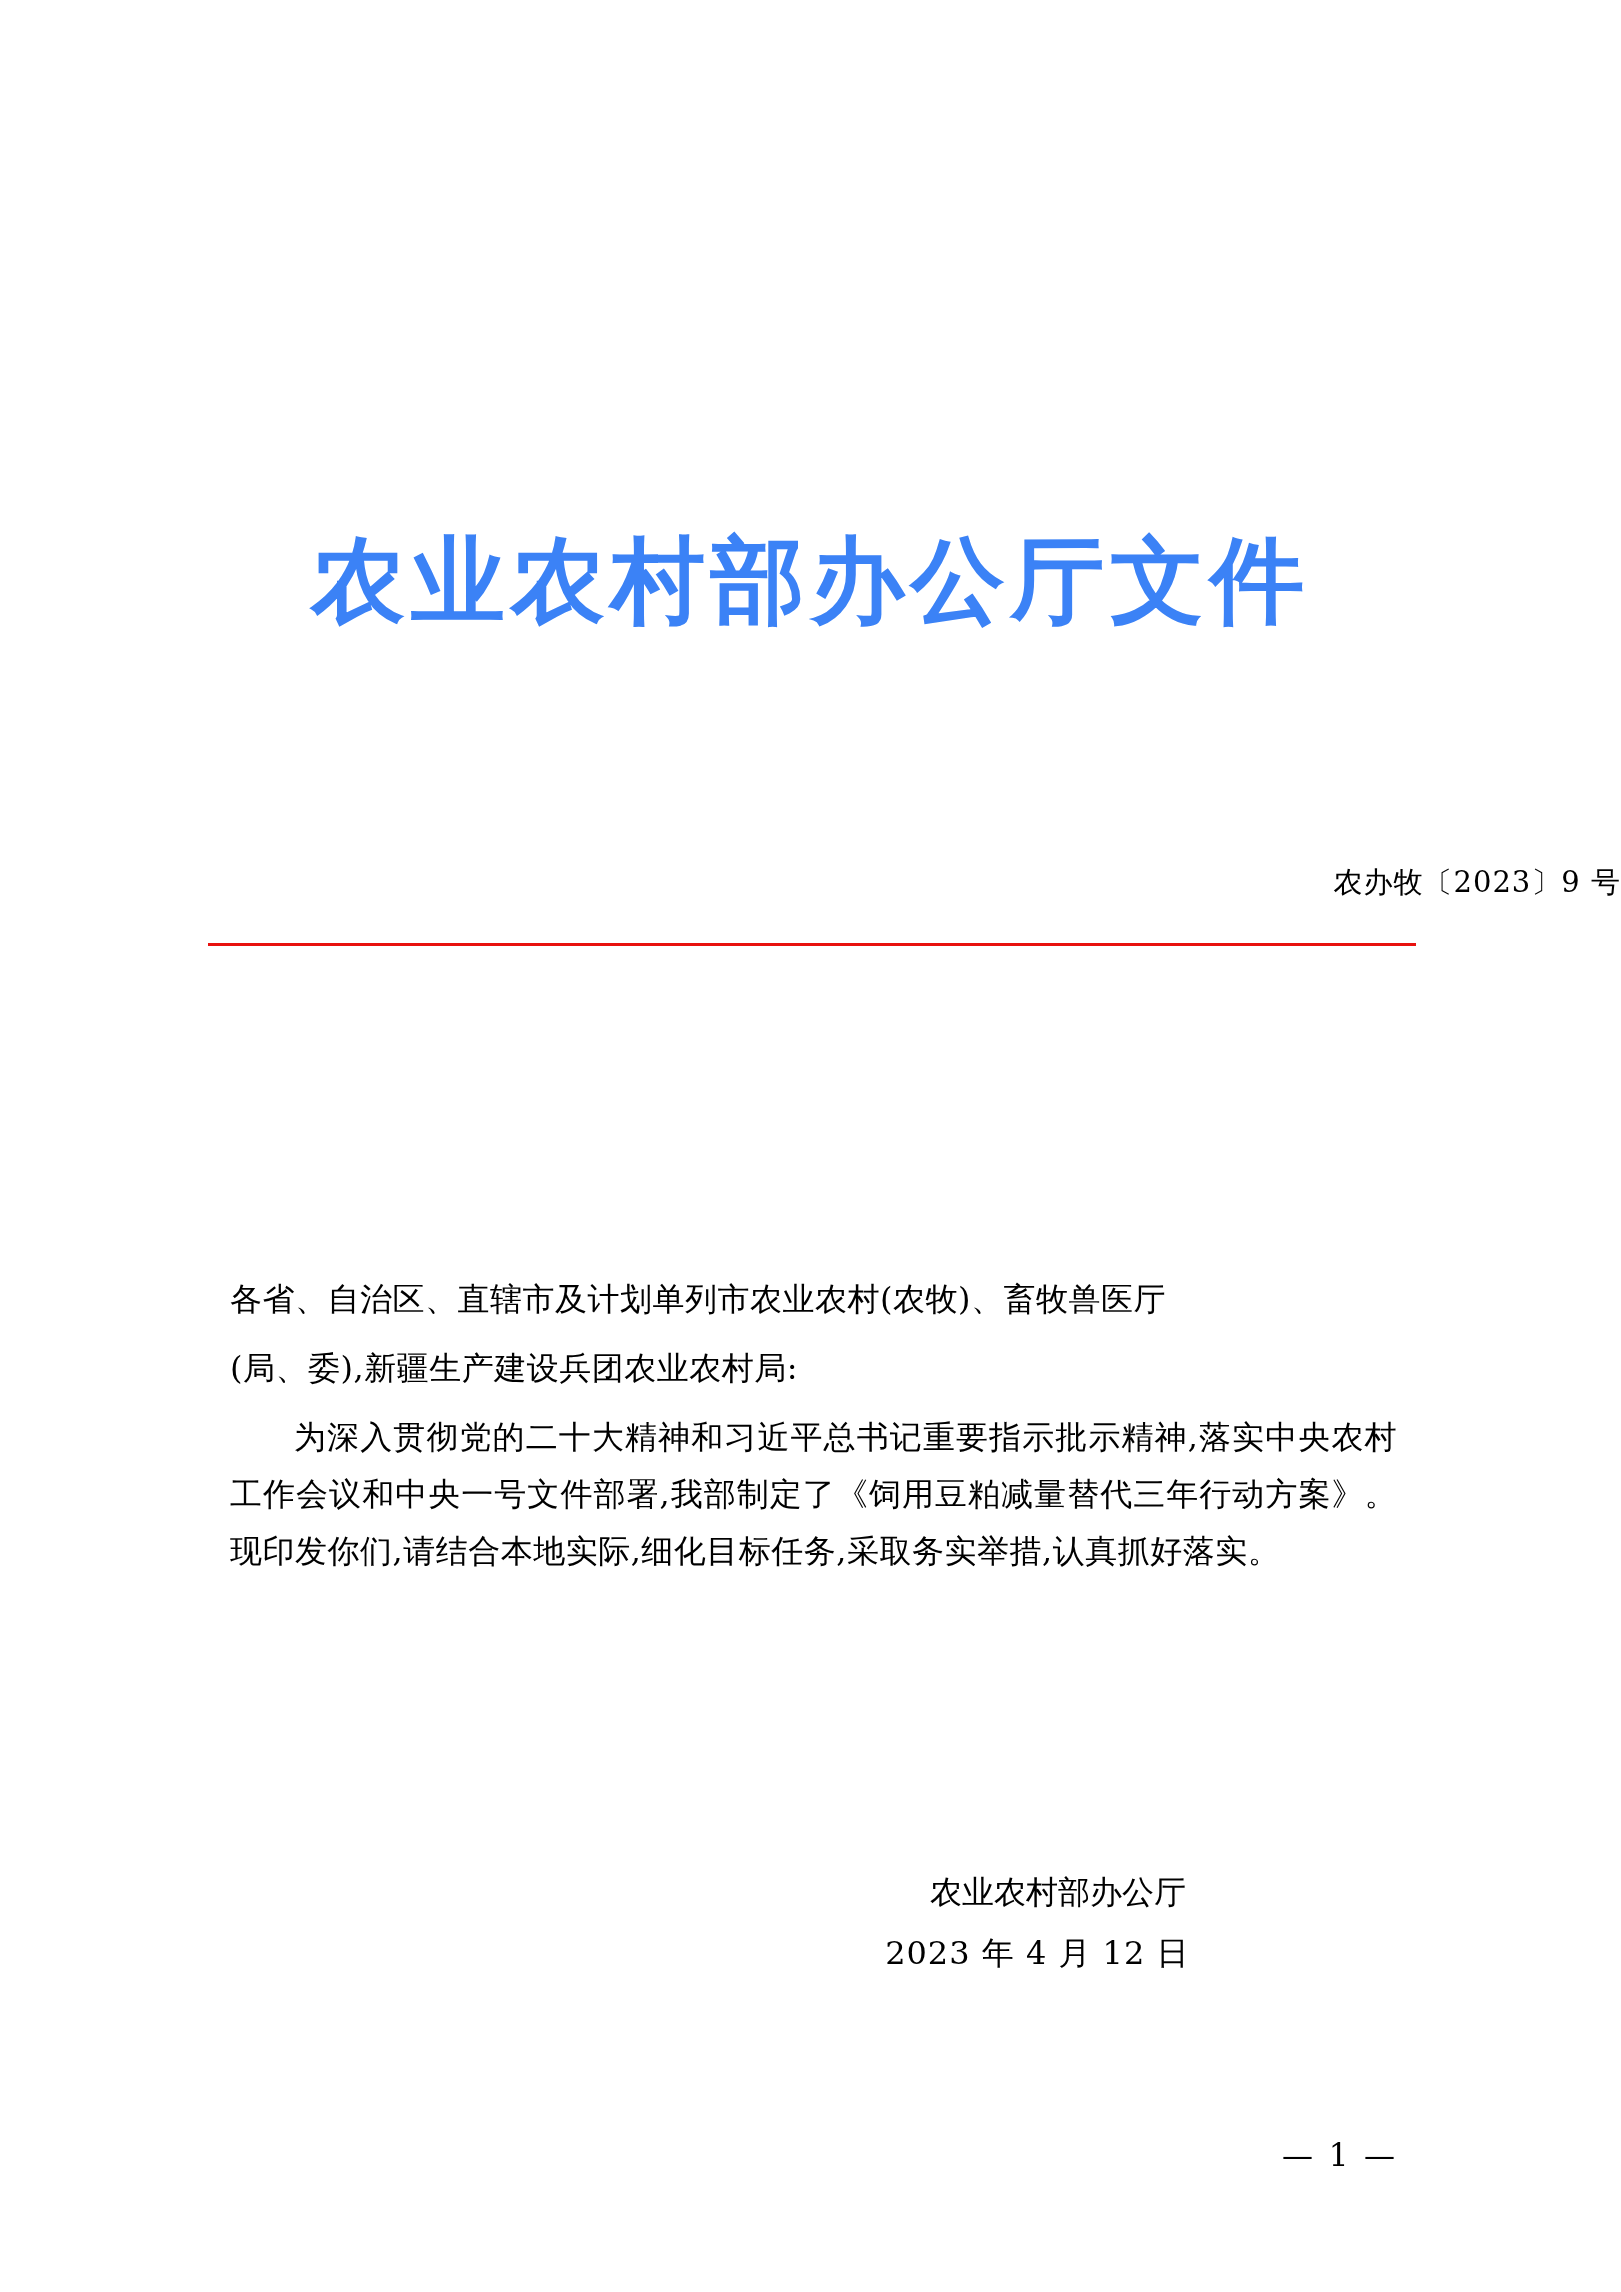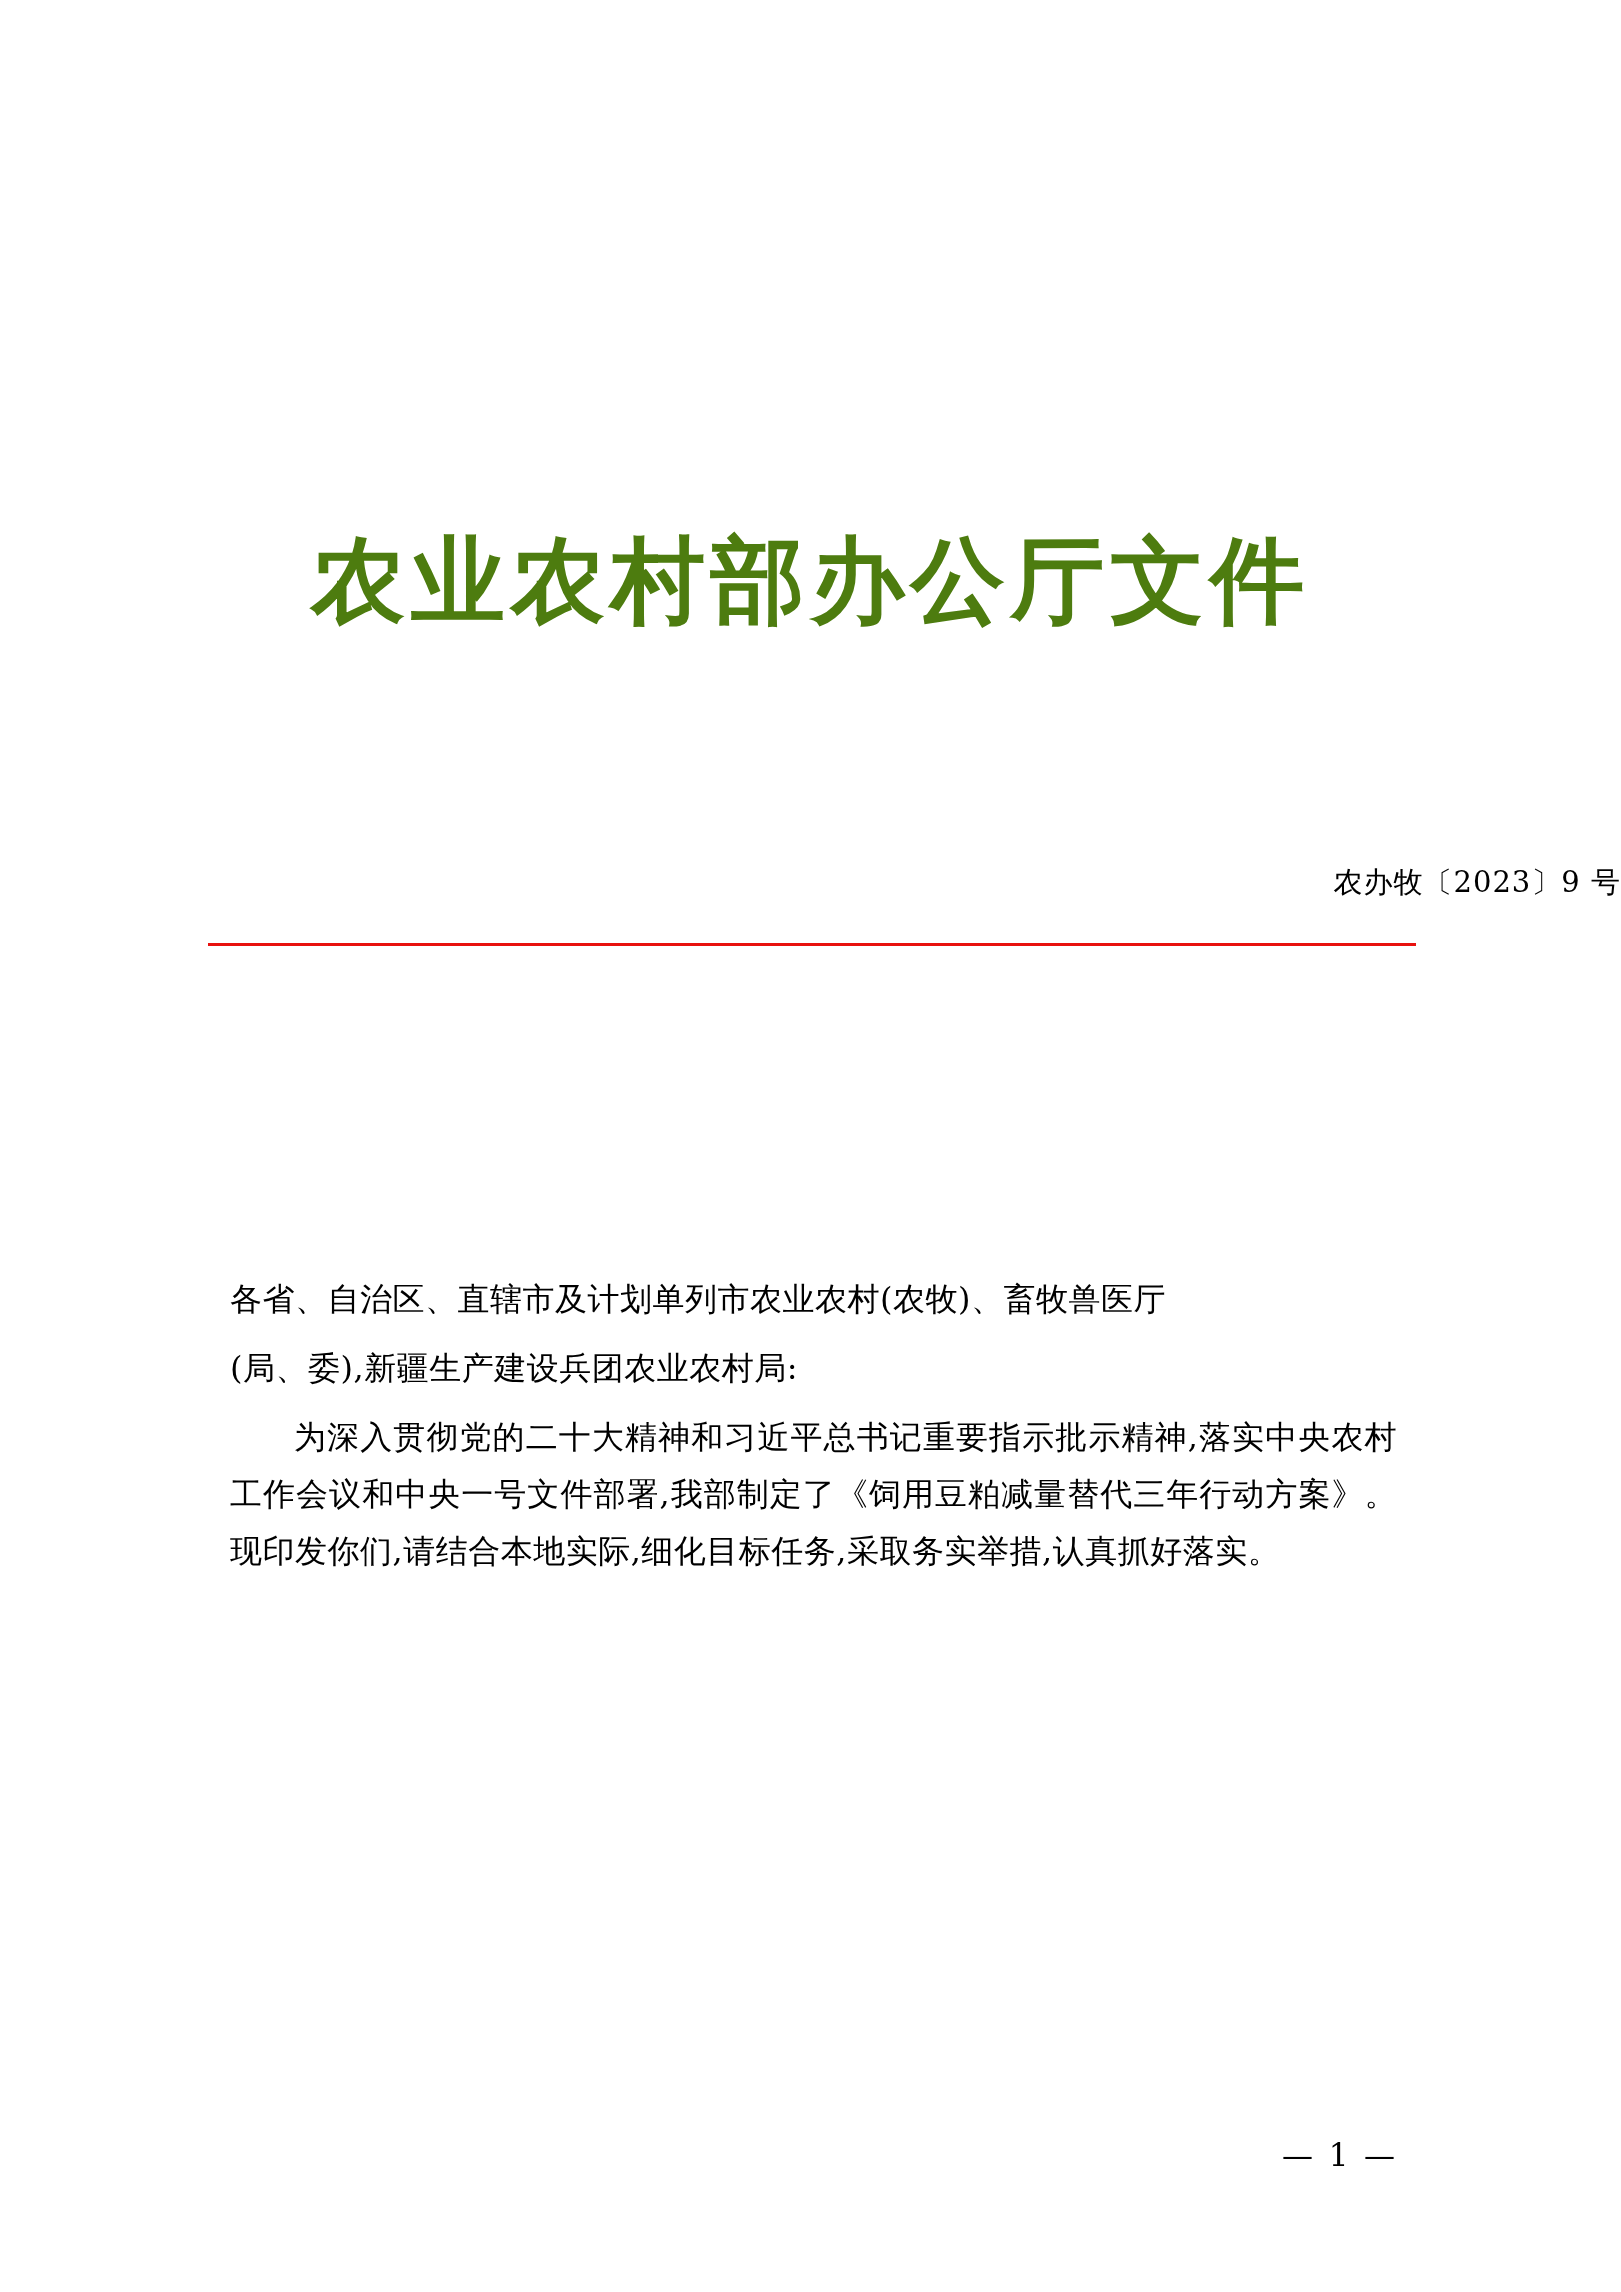--- a/index.html
+++ b/index.html
@@ -23,21 +23,21 @@
 
   
   .masthead {
     position: absolute;
     top: 529px;
     left: 0;
     width: 100%;
     text-align: center;
   }
   .masthead-title {
-    color: #4d7c0f;
+    color: #3b82f6;
     font-family: "DejaVu Serif", "Liberation Serif", serif;
     font-weight: bold;
     font-size: 94px;
     letter-spacing: 5.9px;
     line-height: 1.1;
     white-space: nowrap;
   }
 
   
   .doc-number {
@@ -139,17 +139,21 @@
 
   <div class="red-rule"></div>
 
 
   <div class="body-block">
     <p>各省、自治区、直辖市及计划单列市农业农村(农牧)、畜牧兽医厅</p>
     <p>(局、委),新疆生产建设兵团农业农村局:</p>
     <p class="indent">为深入贯彻党的二十大精神和习近平总书记重要指示批示精神,落实中央农村工作会议和中央一号文件部署,我部制定了《饲用豆粕减量替代三年行动方案》。现印发你们,请结合本地实际,细化目标任务,采取务实举措,认真抓好落实。</p>
   </div>
 
+  <div class="signature">
+    <span class="sig-line">农业农村部办公厅</span>
+    <span class="sig-date">2023 年 4 月 12 日</span>
+  </div>
 
   <div class="page-number">— 1 —</div>
 
 </div>
 
 
 </body></html>

